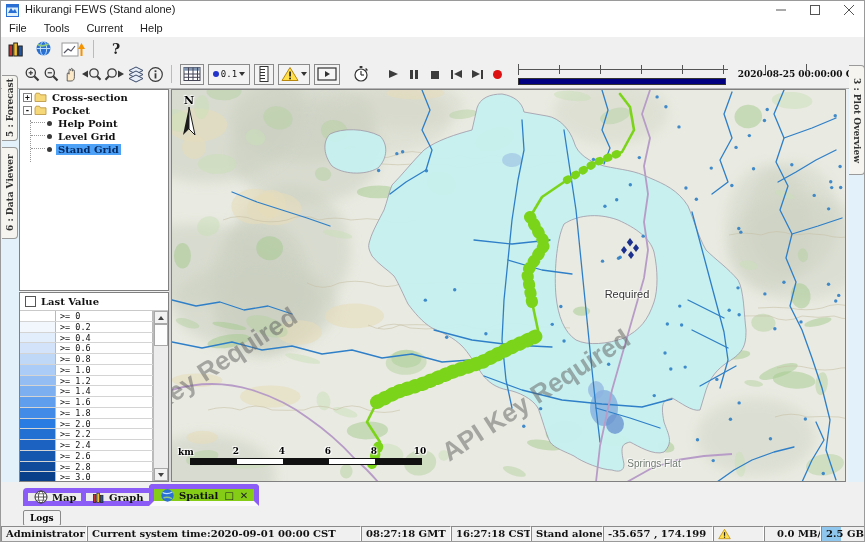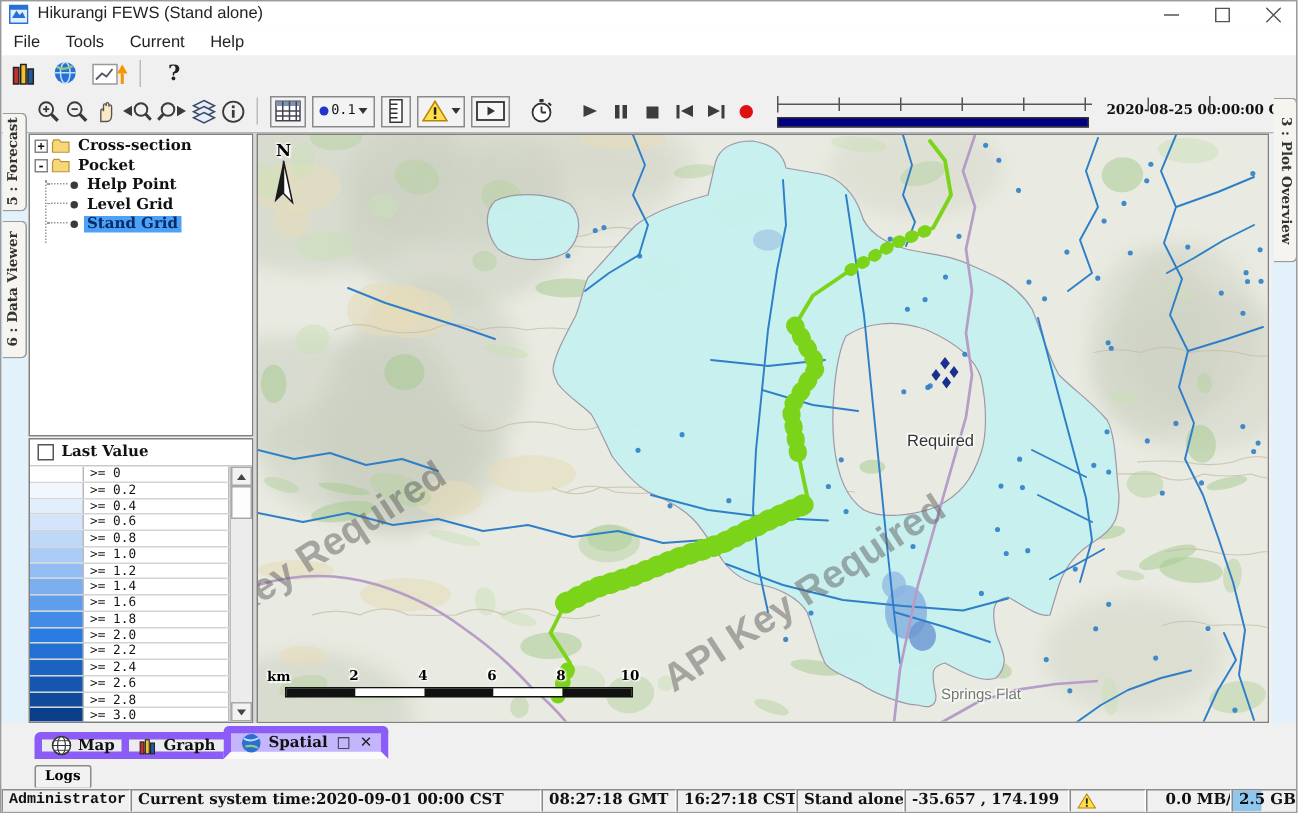--- a/index.html
+++ b/index.html
@@ -86,21 +86,21 @@
   .sb-bar{position:absolute;left:12px;top:12px;width:230px;height:5px;border:1px solid #111;display:flex;box-sizing:content-box}
   .sb-seg{width:46px;height:5px}
   .sb-num{position:absolute;top:0;transform:translateX(-50%);font-size:9px;font-weight:bold;font-family:"DejaVu Serif",serif}
   .town{position:absolute;font-size:11px;color:#333;transform:translateX(-50%);font-family:"Liberation Sans",sans-serif}
   .area-label{position:absolute;font-size:10px;color:#707a70;transform:translateX(-50%);font-family:"Liberation Sans",sans-serif}
   .time-ov{position:absolute;right:8px;top:358px;font-size:10px;font-weight:bold;font-family:"DejaVu Serif",serif;color:#111}
   
   .bottombar{position:absolute;left:0;top:481px;width:865px;height:43px;background:#f0f0f0}
   .btab{position:absolute;display:flex;align-items:center;background:#ececec;border:5px solid #8b5cf6;border-radius:4px 4px 0 0;box-sizing:border-box;padding:0 6px;font-family:"DejaVu Serif",serif;font-weight:bold;font-size:10px;color:#111}
   .btab svg{margin-right:4px}
-  .btab-active{background:#c4b5fd;border-bottom-color:#fafafa}
+  .btab-active{background:#84cc16;border-bottom-color:#fafafa}
   .tabglyph{font-size:10px;font-weight:bold;margin-left:6px;color:#222;font-family:"DejaVu Sans",sans-serif}
   .logs-btn{position:absolute;left:22px;top:28px;height:14px;padding:0 6px;background:#f2f2f2;border:1px solid #8a8a8a;border-radius:2px;font-family:"DejaVu Serif",serif;font-weight:bold;font-size:9px;display:flex;align-items:center}
   
   .statusbar{position:absolute;left:0;top:524px;width:865px;height:18px;background:#f0f0f0;display:flex}
   .scell{position:relative;height:16px;margin-top:1px;border:1px solid;border-color:#8a8a8a #fff #fff #8a8a8a;box-sizing:border-box;
          font-family:"DejaVu Serif",serif;font-weight:bold;font-size:10px;line-height:14px;color:#111;padding-left:4px;white-space:nowrap;overflow:hidden}
   .memfill{position:absolute;left:0;top:0;height:100%;width:45%;background:#8ec6ee}
   .memtext{position:relative}
 </style>
 </head>
@@ -719,21 +719,21 @@
           <path d="M4,11 Q9,9.5 13.5,12" fill="none" stroke="#8fca7e" stroke-width="1.6"></path>
         </svg>
       <span>Spatial</span>
       <span class="tabglyph">□</span>
       <span class="tabglyph">✕</span>
     </div>
     <div class="logs-btn">Logs</div>
   </div>
 
   <div class="statusbar" id="statusbar">
-      <div class="scell" style="width: 86px; font-family: Liberation Mono, monospace;">Administrator</div>
+      <div class="scell" style="width: 86px;">Administrator</div>
       <div class="scell" style="width: 274px;">Current system time:2020-09-01 00:00 CST</div>
       <div class="scell" style="width: 90px;">08:27:18 GMT</div>
       <div class="scell" style="width: 80px;">16:27:18 CST</div>
       <div class="scell" style="width: 72px;">Stand alone</div>
       <div class="scell" style="width: 110px;">-35.657 , 174.199</div>
       <div class="scell" style="width: 51px;"><svg width="13" height="12" viewBox="0 0 18 16" style="margin-top:1px">
           <polygon points="9,1.5 17,14.5 1,14.5" fill="#ffe04a" stroke="#b8860b"></polygon>
           <rect x="8.2" y="5.5" width="1.7" height="5" fill="#222"></rect>
           <rect x="8.2" y="11.6" width="1.7" height="1.7" fill="#222"></rect>
         </svg></div>

